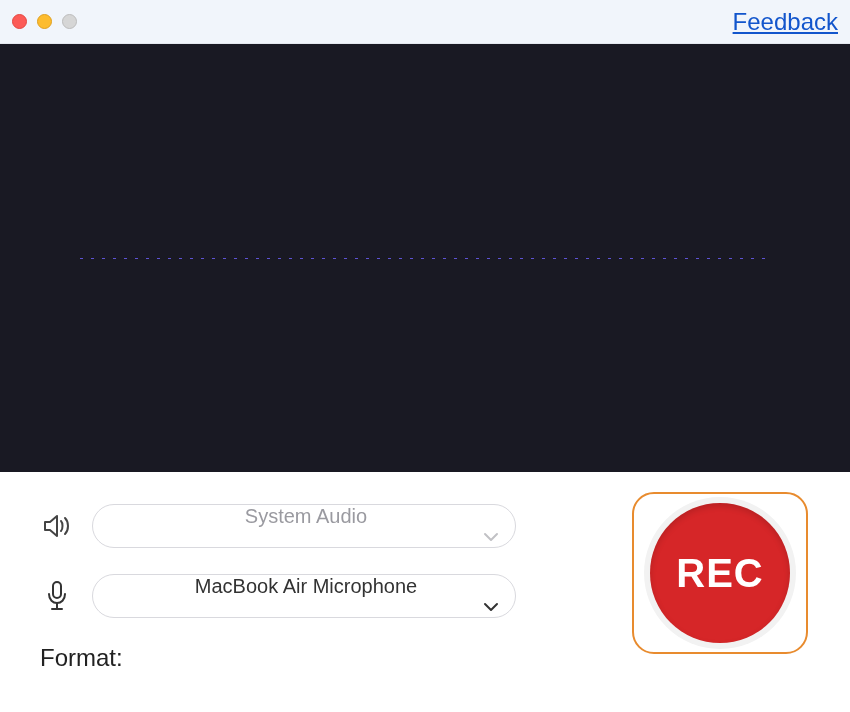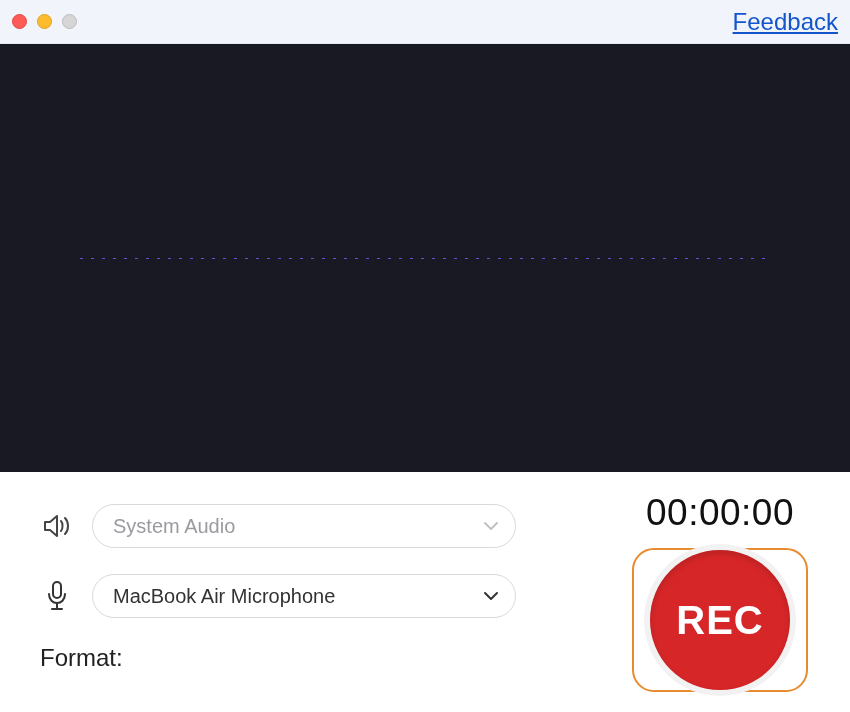--- a/index.html
+++ b/index.html
@@ -18,21 +18,21 @@
     .canvas { width: 100%; height: 428px; background: #191923; position: relative; }
     .wave-line { position: absolute; left: 80px; right: 78px; top: 214px; height: 1px; background-image: repeating-linear-gradient(to right, #5e53d4 0, #5e53d4 3px, transparent 3px, transparent 11px); }
 
     
     .controls { width: 100%; height: 240px; padding: 20px 30px 20px 40px; display: flex; }
 
     .left-controls { display: flex; flex-direction: column; gap: 26px; padding-top: 12px; flex: 1; }
     .row { display: flex; align-items: center; gap: 18px; }
     .row .icon-slot { width: 34px; display: flex; justify-content: center; }
 
-    .select { display: flex; align-items: center; height: 44px; border: 1px solid #d9d9de; border-radius: 22px; padding: 0 16px 0 20px; cursor: pointer; background: #fff; }
+    .select { display: flex; align-items: center; height: 44px; border: 1px solid #d9d9de; border-radius: 22px; padding: 0 16px 0 20px; cursor: pointer; background: #fff; flex-direction: column; }
     .select.wide { width: 424px; }
     .select.narrow { width: 250px; }
     .select .value { font-size: 20px; color: #333; }
     .select.disabled .value { color: #9a9aa0; }
     .select .caret { margin-left: auto; color: #7a7a7e; }
     .select.disabled .caret { color: #c1c1c5; }
 
     .format-label { font-size: 24px; color: #222; }
 
     
@@ -102,21 +102,20 @@
       </div>
     </div>
 
     <div class="row">
       <span class="format-label">Format:</span>
     </div>
 
   </div>
 
   <div class="right-controls">
-    <div class="timer">00:00:00</div>
     <div class="rec-outer">
       <div class="rec-circle">
         <span>REC</span>
       </div>
     </div>
   </div>
 
 </div>
 
 </body></html>

